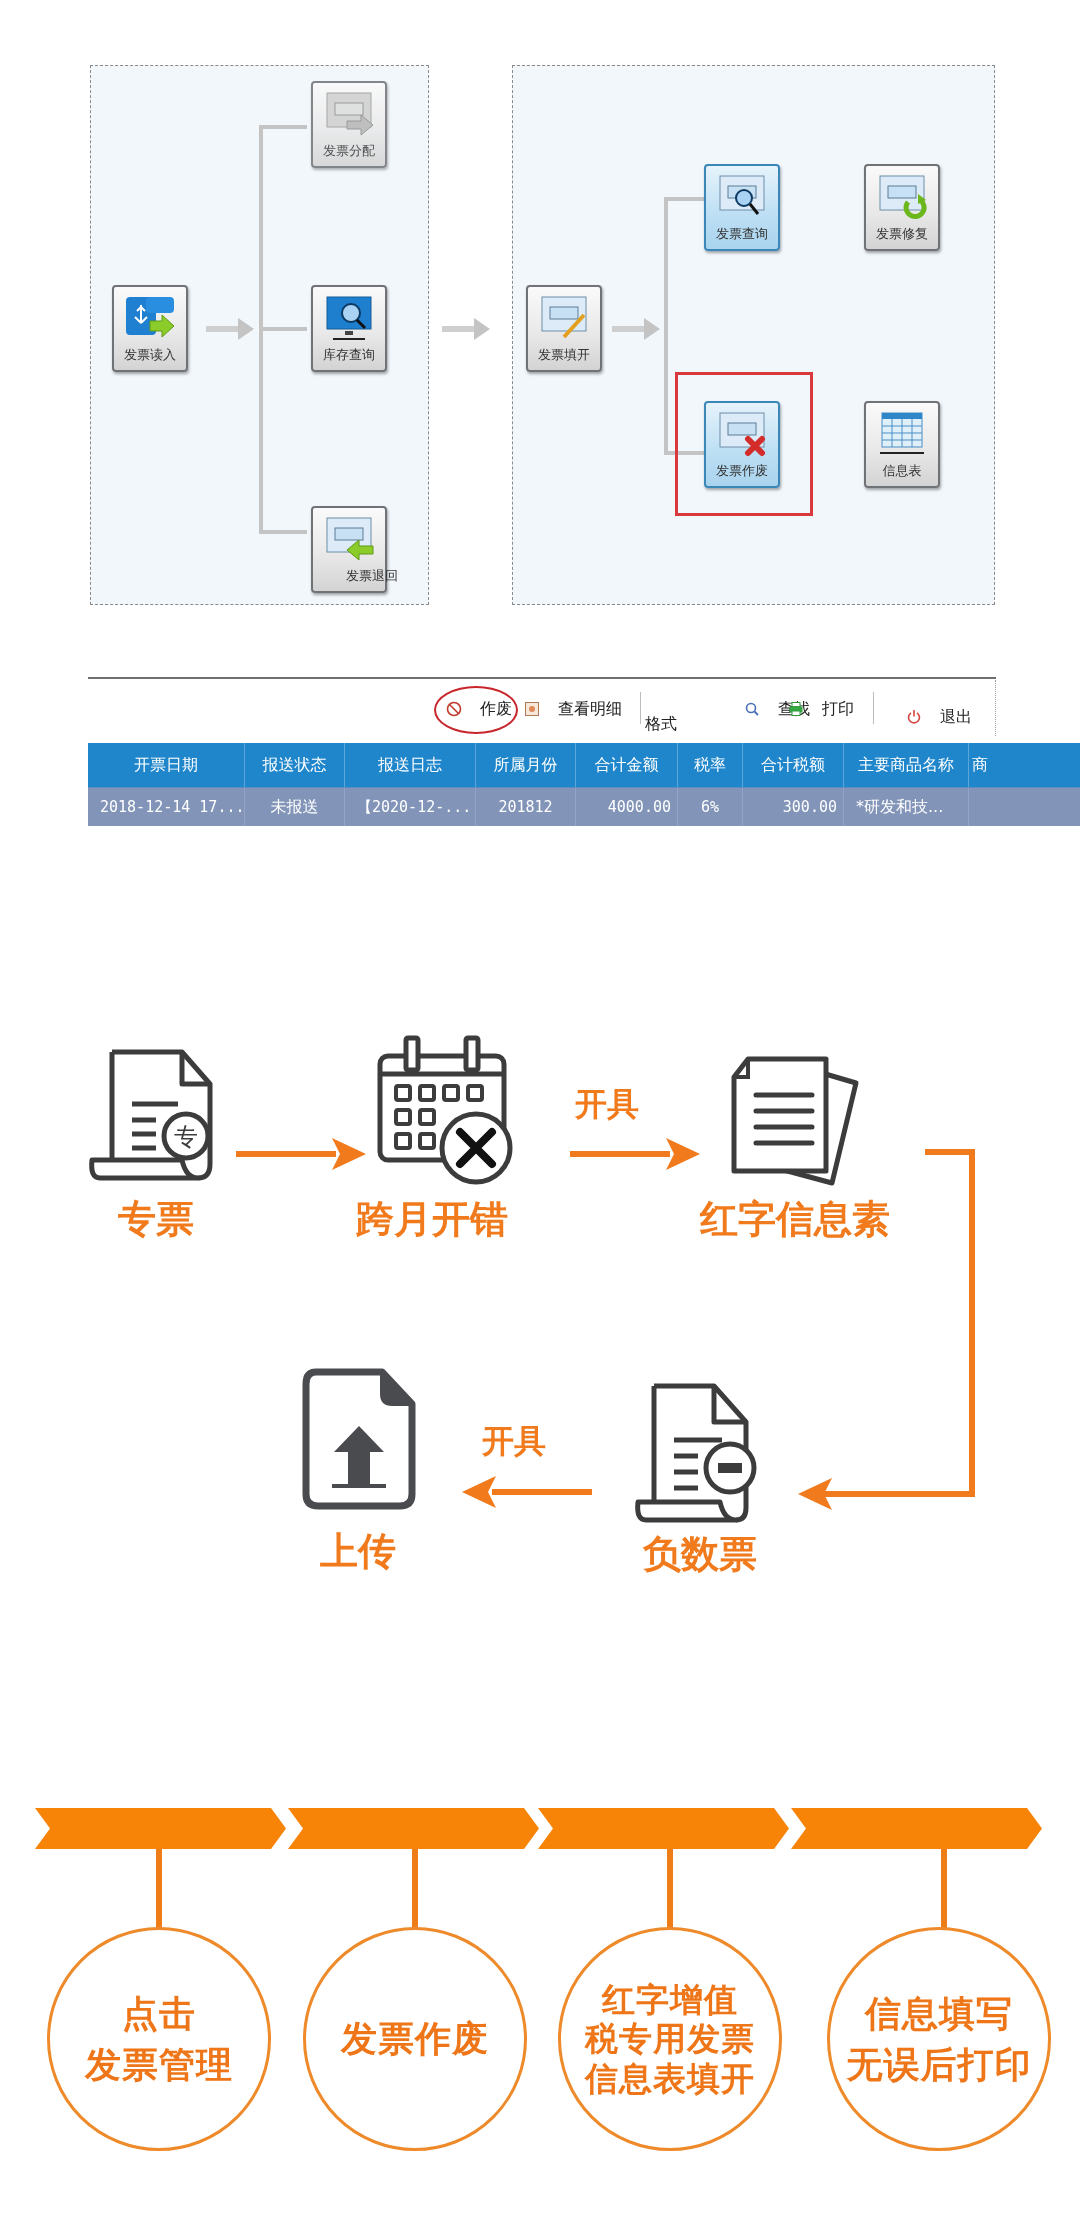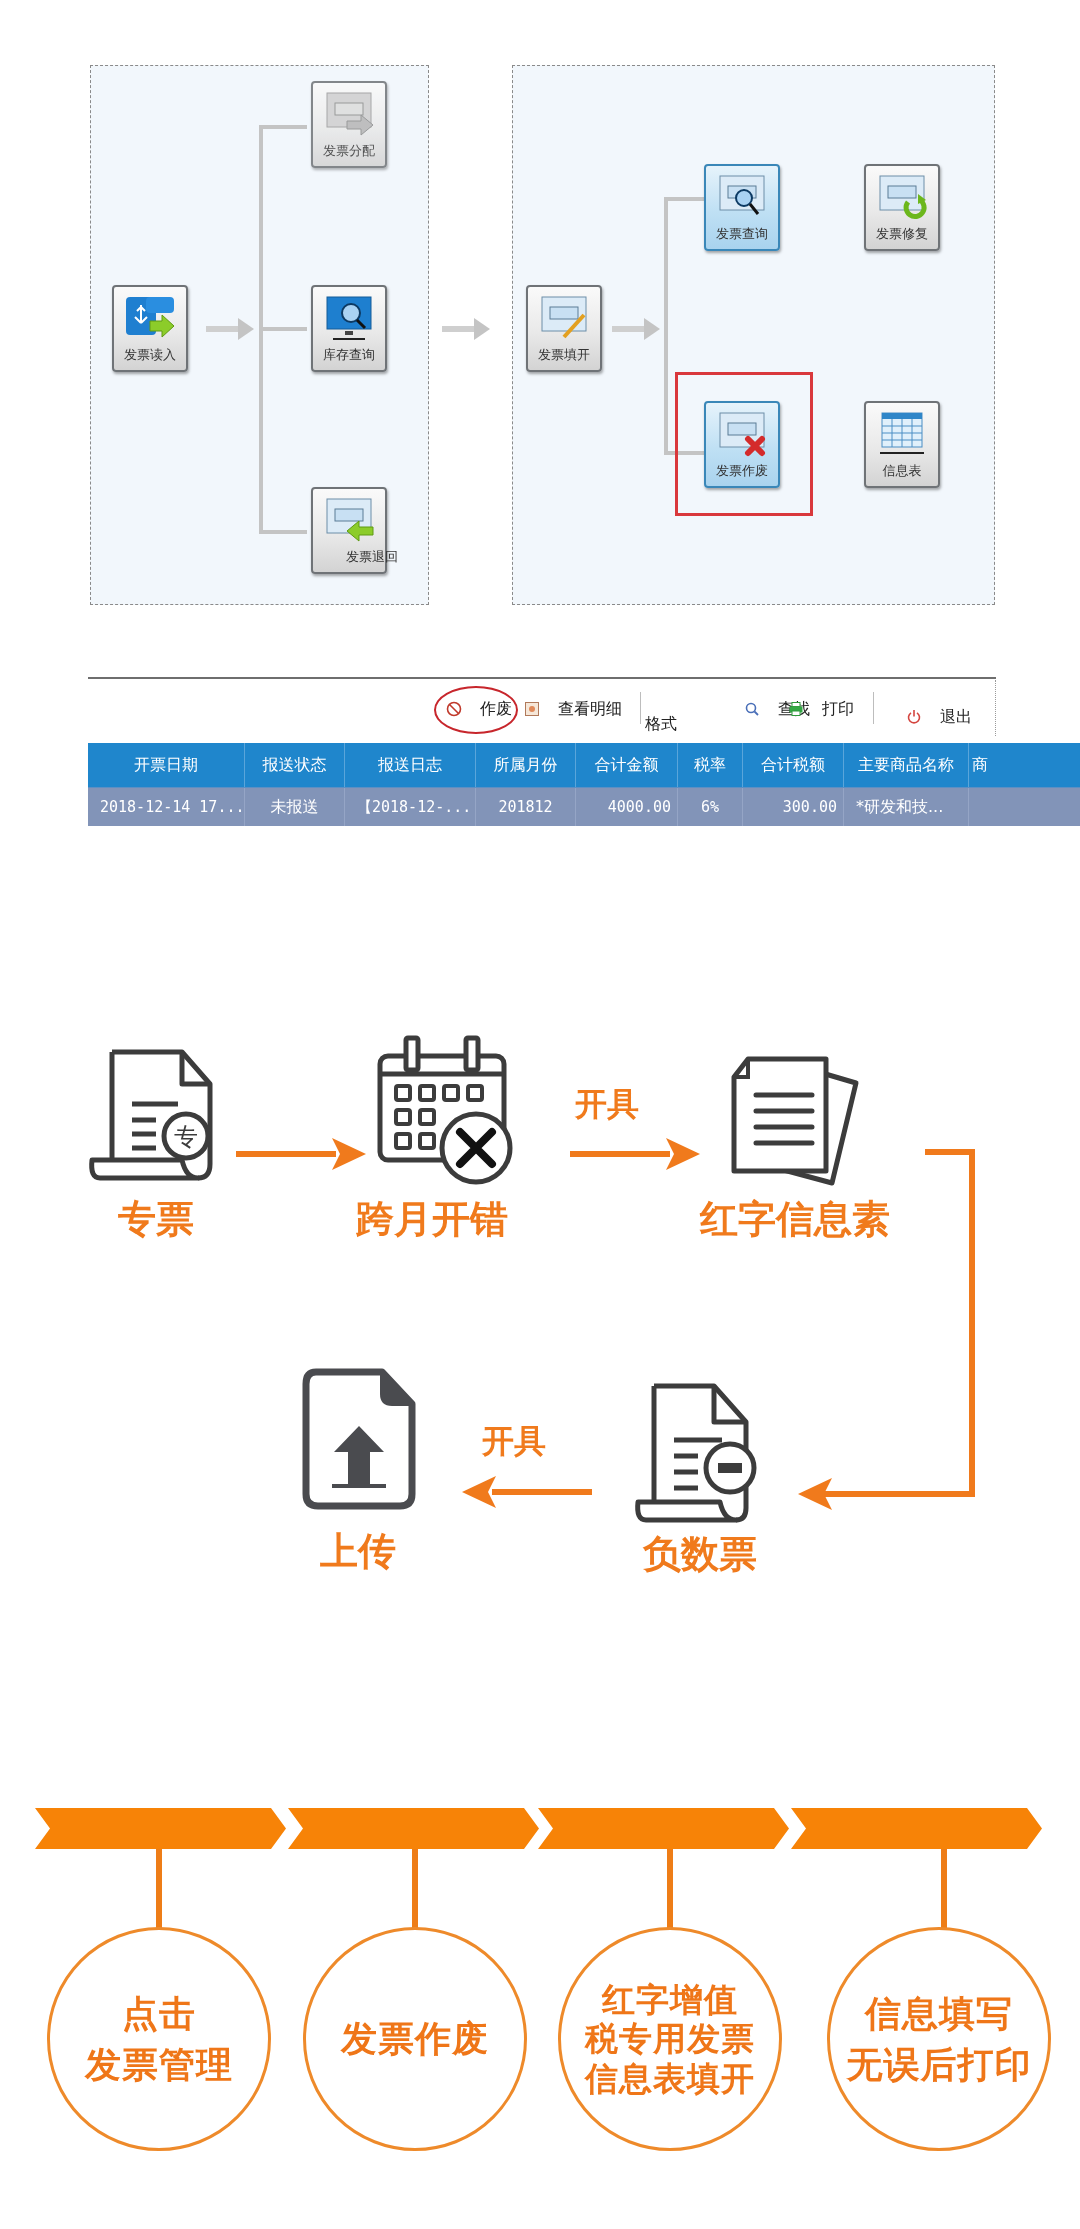--- a/index.html
+++ b/index.html
@@ -104,21 +104,21 @@
 <div class="tile" style="left:311px; top:285px;">
   <svg class="tile-icon" viewBox="0 0 56 50">
     <rect x="6" y="4" width="44" height="32" fill="#1e7fcf" stroke="#155d98"></rect>
     <circle cx="30" cy="20" r="9" fill="#a9d2f3" stroke="#0d3a63" stroke-width="2"></circle>
     <line x1="36" y1="27" x2="44" y2="35" stroke="#111" stroke-width="3"></line>
     <rect x="24" y="38" width="8" height="4" fill="#444"></rect>
     <line x1="12" y1="46" x2="44" y2="46" stroke="#222" stroke-width="2"></line>
   </svg>
   <span class="tile-label">库存查询</span>
 </div>
-<div class="tile" style="left:311px; top:487px;padding-left:46px;">
+<div class="tile" style="left:311px; top:506px;padding-left:46px;">
   <svg class="tile-icon" viewBox="0 0 56 50">
     <rect x="6" y="4" width="44" height="34" fill="#dcebf7" stroke="#6d8ea8"></rect>
     <rect x="14" y="14" width="28" height="12" fill="#c8e0f3" stroke="#5b7c96"></rect>
     <polygon points="52,32 38,32 38,26 26,36 38,46 38,40 52,40" fill="#8ccc2a" stroke="#5e9a12"></polygon>
   </svg>
   <span class="tile-label">发票退回</span>
 </div>
 
 <div class="tile" style="left:526px; top:285px;">
   <svg class="tile-icon" viewBox="0 0 56 50">
@@ -224,21 +224,21 @@
     <div class="th" style="width:100px;">所属月份</div>
     <div class="th" style="width:102px;">合计金额</div>
     <div class="th" style="width:65px;">税率</div>
     <div class="th" style="width:101px;">合计税额</div>
     <div class="th" style="width:125px;">主要商品名称</div>
     <div class="th" style="width:27px; justify-content:flex-start; padding-left:3px; border-right:none;">商</div>
   </div>
   <div class="trow">
     <div class="td left" style="width:157px;">2018-12-14 17...</div>
     <div class="td cjk" style="width:100px;">未报送</div>
-    <div class="td left" style="width:131px;">【2018-12-...</div>
+    <div class="td left" style="width:131px;">【2020-12-...</div>
     <div class="td" style="width:100px;">201812</div>
     <div class="td right" style="width:102px;">4000.00</div>
     <div class="td" style="width:65px;">6%</div>
     <div class="td right" style="width:101px;">300.00</div>
     <div class="td cjk left" style="width:125px;">*研发和技...</div>
     <div class="td" style="width:27px; border-right:none;"></div>
   </div>
 </div>
 
 <svg class="abs" style="left:86px; top:1048px;" width="132" height="136" viewBox="0 0 132 136">

